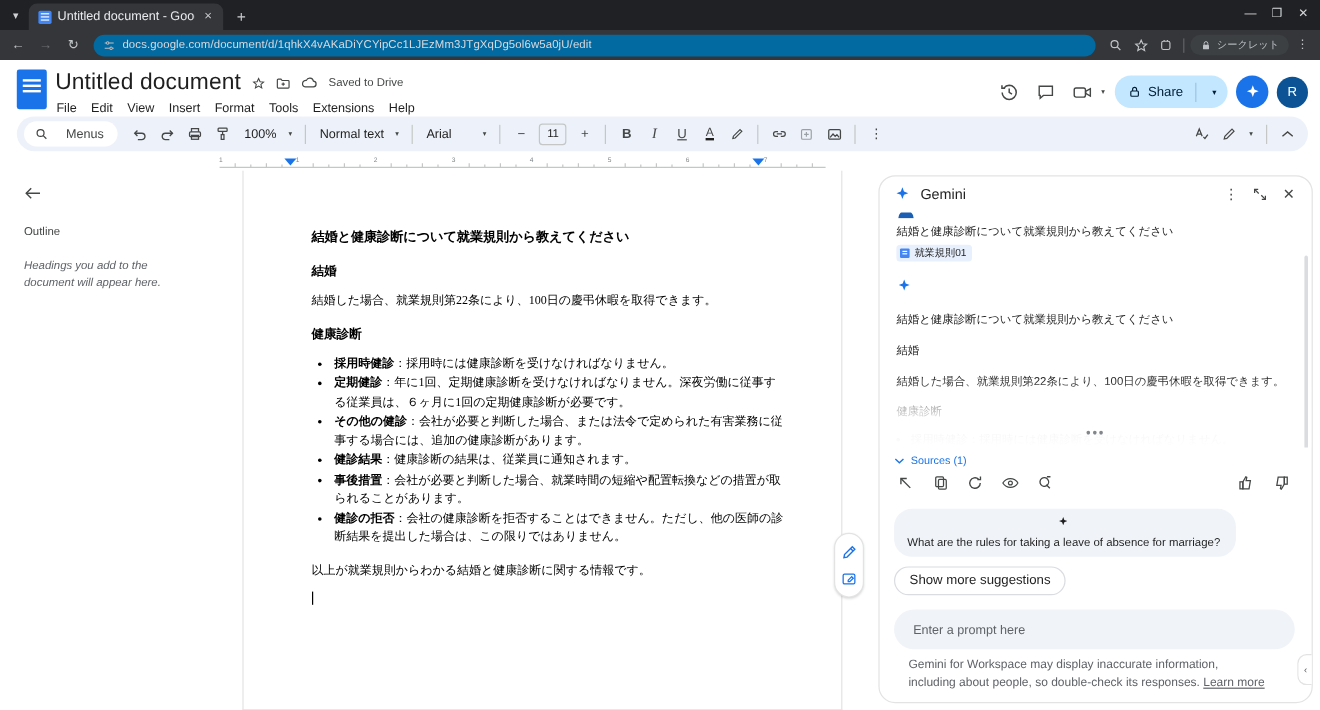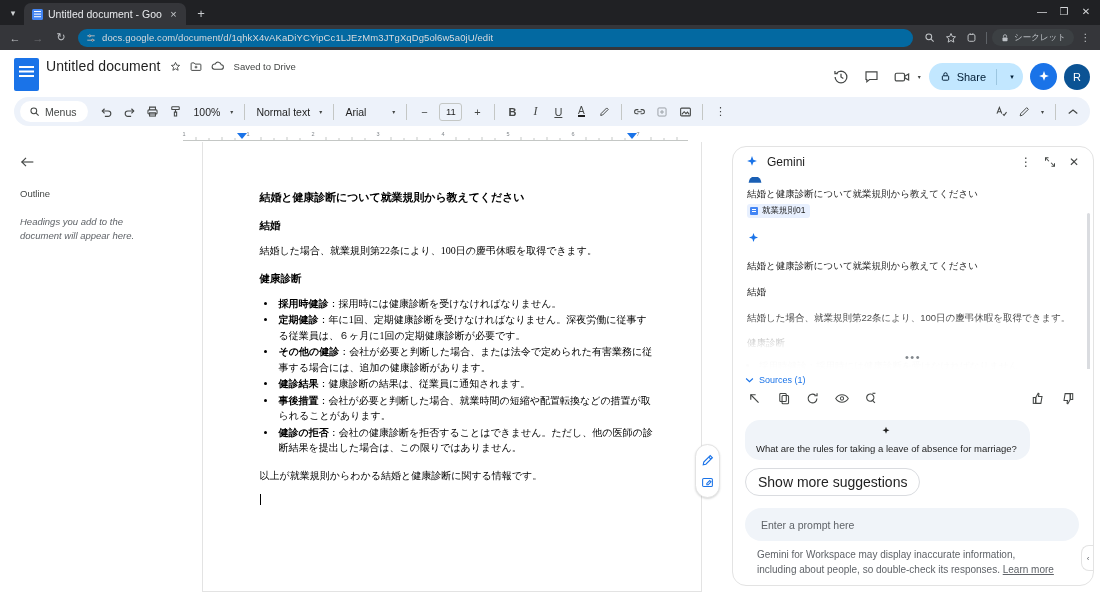--- a/index.html
+++ b/index.html
@@ -93,21 +93,21 @@
   .docs-logo {
     width: 25px; height: 33px; flex: none; margin: 3px 7px 0 4px;
     background: #1a73e8; border-radius: 2px; position: relative;
   }
   .docs-logo::after {
     content: ""; position: absolute; left: 5px; right: 5px; top: 8px; height: 1.7px;
     background: #fff; box-shadow: 0 4.5px 0 #fff, 0 9px 0 #fff;
   }
   .title-block { display: flex; flex-direction: column; gap: 1px; padding-top: 3px; }
   .title-row { display: flex; align-items: center; gap: 9px; }
-  .doc-title { font-size: 14px; color: #1f1f1f; letter-spacing: .1px; }
+  .doc-title { font-size: 19px; color: #1f1f1f; letter-spacing: .1px; }
   .title-icon { color: #444746; font-size: 11px; display: flex; align-items: center; }
   .saved-text { font-size: 9.5px; color: #444746; }
   .menubar { display: flex; gap: 10px; margin-top: 2px; }
   .menubar span { font-size: 10.5px; color: #1f1f1f; padding: 1px 1px; }
 
   .header-right { margin-left: auto; display: flex; align-items: center; gap: 5px; padding-top: 8px; }
   .hdr-icon {
     width: 26px; height: 26px; border-radius: 50%; display: flex;
     align-items: center; justify-content: center; color: #444746;
   }
@@ -128,21 +128,21 @@
     margin-left: 2px;
   }
 
   
   .toolbar {
     height: 29px; background: #edf2fa; border-radius: 15px; margin: 0 10px 0 14px;
     display: flex; align-items: center; padding: 0 6px; gap: 1px; flex: none;
   }
   .menus-pill {
     height: 21px; background: #fff; border-radius: 12px; display: flex;
-    align-items: center; gap: 5px; padding: 0 11px 0 9px; margin-right: 7px;
+    align-items: center; gap: 15px; padding: 0 11px 0 9px; margin-right: 7px;
   }
   .menus-pill .lbl { font-size: 10.5px; color: #444746; }
   .tb-btn {
     width: 22px; height: 22px; border-radius: 4px; display: flex;
     align-items: center; justify-content: center; color: #444746; font-size: 11px;
   }
   .tb-caret { width: 13px; display: flex; justify-content: center; color: #444746; font-size: 6px; }
   .tb-zoom { font-size: 10.5px; color: #1f1f1f; padding: 0 4px 0 6px; }
   .tb-sep { width: 1px; height: 16px; background: #c4c7c5; margin: 0 5px; }
   .tb-sel { font-size: 10.5px; color: #1f1f1f; padding-left: 5px; min-width: 62px; }
@@ -271,21 +271,21 @@
   .gem-suggest { padding: 4px 14px 2px 12px; flex: none; }
   .sug-pill {
     display: inline-flex; align-items: center; gap: 7px; background: #f0f4f9;
     border-radius: 15px; padding: 6px 13px 6px 11px; flex-direction: column;
   }
   .sug-pill .lbl { font-size: 9.5px; color: #1f1f1f; }
   .sug-more {
     display: inline-flex; align-items: center; border: 1px solid #dadce0;
     border-radius: 15px; padding: 5px 12px; margin-top: 8px;
   }
-  .sug-more .lbl { font-size: 14px; color: #1f1f1f; }
+  .sug-more .lbl { font-size: 11px; color: #1f1f1f; }
 
   .gem-input-wrap { padding: 10px 14px 4px 12px; flex: none; }
   .gem-input {
     height: 33px; background: #f0f4f9; border-radius: 17px;
     display: flex; align-items: center; padding: 0 16px;
   }
   .gem-input .ph { font-size: 10.5px; color: #5f6368; }
   .gem-disclaimer {
     text-align: left; font-size: 10px; color: #5f6368; line-height: 1.5;
     padding: 2px 24px 8px 24px; flex: none;
@@ -387,20 +387,30 @@
                 <line x1="8" y1="6" x2="8" y2="9.6"></line>
                 <line x1="6.2" y1="7.8" x2="9.8" y2="7.8"></line>
               </svg>
           </span>
           <span class="title-icon">
             <svg width="14" height="10" viewBox="0 0 18 12" fill="none" stroke="#444746" stroke-width="1.3">
                 <path d="M4.4 10.3h8.4a3 3 0 00.3-6 4 4 0 00-7.6-.9 2.8 2.8 0 00-1.1 6.9z"></path>
               </svg>
           </span>
           <span class="saved-text">Saved to Drive</span>
+        </div>
+        <div class="menubar">
+          <span>File</span>
+          <span>Edit</span>
+          <span>View</span>
+          <span>Insert</span>
+          <span>Format</span>
+          <span>Tools</span>
+          <span>Extensions</span>
+          <span>Help</span>
         </div>
       </div>
 
       <div class="header-right">
         <div class="hdr-icon">
           <svg width="16" height="16" viewBox="0 0 18 18" fill="none" stroke="#444746" stroke-width="1.4">
               <path d="M2.4 9a6.6 6.6 0 106.6-6.6A6.6 6.6 0 004 5"></path>
               <polyline points="2.2,2.2 2.2,5.2 5.2,5.2"></polyline>
               <polyline points="9,5.4 9,9 11.6,10.6"></polyline>
             </svg>

